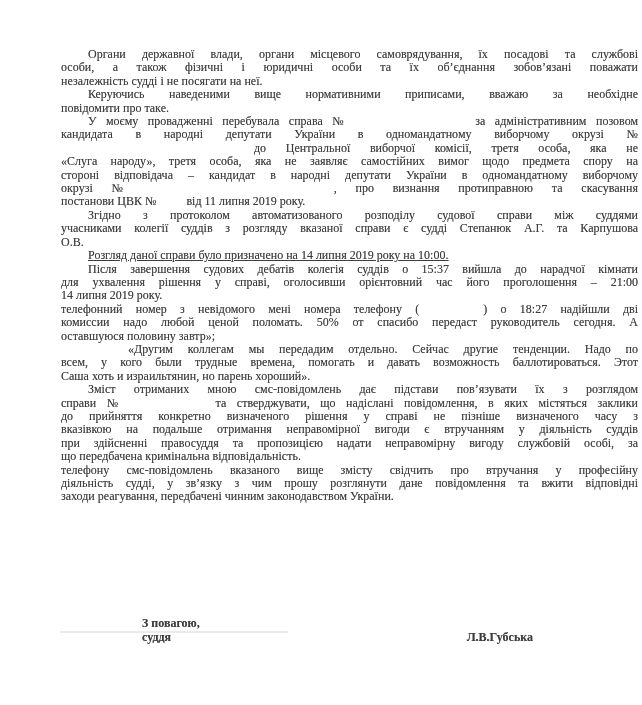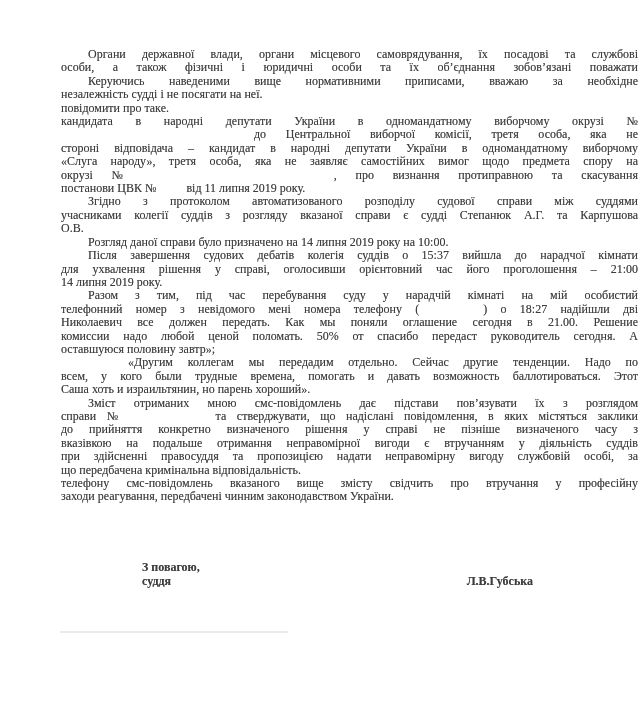--- a/index.html
+++ b/index.html
@@ -20,21 +20,21 @@
     text-shadow: 0 0 0.45px rgba(70,70,70,0.55);
   }
   .ln {
     text-align: justify;
     text-align-last: left;
     min-height: 13.4px;
   }
   .ln.j { text-align-last: justify; }
   .gap { display: inline-block; height: 1px; vertical-align: baseline; }
   .signature {
-    margin-top: 56px;
+    margin-top: 112px;
     margin-left: 81px;
     width: 391px;
     font-weight: bold;
     line-height: 14.6px;
   }
   .sig-row { display: flex; justify-content: space-between; }
   .artifact {
     position: absolute;
     left: 60px; top: 631px;
     width: 228px; height: 2px;
@@ -42,51 +42,51 @@
   }
 </style>
 </head>
 <body>
 
 <div id="page">
   <div id="doc">
     <div id="lines">
         <div class="ln j" style="text-indent: 27px;"><span>Органи державної влади, органи місцевого самоврядування, їх посадові та службові</span></div>
         <div class="ln j"><span>особи, а також фізичні і юридичні особи та їх об’єднання зобов’язані поважати</span></div>
+        <div class="ln"><span>незалежність судді і не посягати на неї.</span></div>
         <div class="ln j" style="text-indent: 27px;"><span>Керуючись наведеними вище нормативними приписами, вважаю за необхідне</span></div>
-        <div class="ln"><span>незалежність судді і не посягати на неї.</span></div>
         <div class="ln"><span>повідомити про таке.</span></div>
+        <div class="ln j" style="text-indent: 27px;"><span>У моєму провадженні перебувала справа №</span><span class="gap" style="width: 125px;"></span><span>за адміністративним позовом</span></div>
         <div class="ln j"><span>кандидата в народні депутати України в одномандатному виборчому окрузі №</span></div>
         <div class="ln j"><span class="gap" style="width: 193px;"></span><span>до Центральної виборчої комісії, третя особа, яка не</span></div>
+        <div class="ln j"><span>«Слуга народу», третя особа, яка не заявляє самостійних вимог щодо предмета спору на</span></div>
         <div class="ln j"><span>стороні відповідача – кандидат в народні депутати України в одномандатному виборчому</span></div>
-        <div class="ln j"><span>«Слуга народу», третя особа, яка не заявляє самостійних вимог щодо предмета спору на</span></div>
         <div class="ln j"><span>окрузі №</span><span class="gap" style="width: 195px;"></span><span>, про визнання протиправною та скасування</span></div>
         <div class="ln"><span>постанови ЦВК №</span><span class="gap" style="width: 30px;"></span><span>від 11 липня 2019 року.</span></div>
         <div class="ln j" style="text-indent: 27px;"><span>Згідно з протоколом автоматизованого розподілу судової справи між суддями</span></div>
         <div class="ln j"><span>учасниками колегії суддів з розгляду вказаної справи є судді Степанюк А.Г. та Карпушова</span></div>
         <div class="ln"><span>О.В.</span></div>
-        <div class="ln" style="text-indent: 27px;"><span>Розгляд даної справи було призначено на 14 липня 2019 року на 10:00.</span></div>
+        <div class="ln" style="text-indent: 27px; text-decoration: underline;"><span>Розгляд даної справи було призначено на 14 липня 2019 року на 10:00.</span></div>
         <div class="ln j" style="text-indent: 27px;"><span>Після завершення судових дебатів колегія суддів о 15:37 вийшла до нарадчої кімнати</span></div>
         <div class="ln j"><span>для ухвалення рішення у справі, оголосивши орієнтовний час його проголошення – 21:00</span></div>
         <div class="ln"><span>14 липня 2019 року.</span></div>
-        <div class="ln j" style="text-indent: 27px;"><span>Разом з тим, під час перебування суду у нарадчій кімнаті на мій особистий</span></div>
         <div class="ln j"><span>телефонний номер з невідомого мені номера телефону (</span><span class="gap" style="width: 64px;"></span><span>) о 18:27 надійшли дві</span></div>
-        <div class="ln j"><span>Николаевич все должен передать. Как мы поняли оглашение сегодня в 21.00. Решение</span></div>
         <div class="ln j"><span>комиссии надо любой ценой поломать. 50% от спасибо передаст руководитель сегодня. А</span></div>
         <div class="ln"><span>оставшуюся половину завтр»;</span></div>
         <div class="ln j" style="text-indent: 67px;"><span>«Другим коллегам мы передадим отдельно. Сейчас другие тенденции. Надо по</span></div>
         <div class="ln j"><span>всем, у кого были трудные времена, помогать и давать возможность баллотироваться. Этот</span></div>
         <div class="ln"><span>Саша хоть и израильтянин, но парень хороший».</span></div>
         <div class="ln j" style="text-indent: 27px;"><span>Зміст отриманих мною смс-повідомлень дає підстави пов’язувати їх з розглядом</span></div>
         <div class="ln j"><span>справи №</span><span class="gap" style="width: 90px;"></span><span>та стверджувати, що надіслані повідомлення, в яких містяться заклики</span></div>
         <div class="ln j"><span>до прийняття конкретно визначеного рішення у справі не пізніше визначеного часу з</span></div>
         <div class="ln j"><span>вказівкою на подальше отримання неправомірної вигоди є втручанням у діяльність суддів</span></div>
         <div class="ln j"><span>при здійсненні правосуддя та пропозицією надати неправомірну вигоду службовій особі, за</span></div>
         <div class="ln"><span>що передбачена кримінальна відповідальність.</span></div>
         <div class="ln j"><span>телефону смс-повідомлень вказаного вище змісту свідчить про втручання у професійну</span></div>
+        <div class="ln j"><span>діяльність судді, у зв’язку з чим прошу розглянути дане повідомлення та вжити відповідні</span></div>
         <div class="ln"><span>заходи реагування, передбачені чинним законодавством України.</span></div>
       </div>
     <div class="signature">
       <div>З повагою,</div>
       <div class="sig-row">
         <span>суддя</span>
         <span>Л.В.Губська</span>
       </div>
     </div>
   </div>

